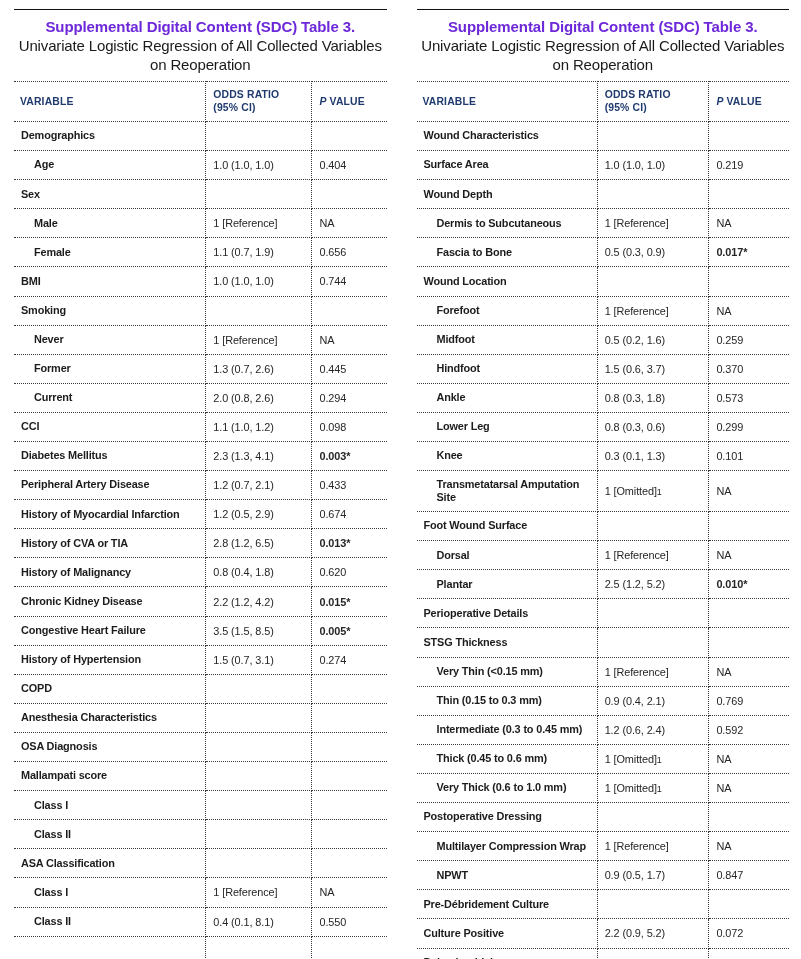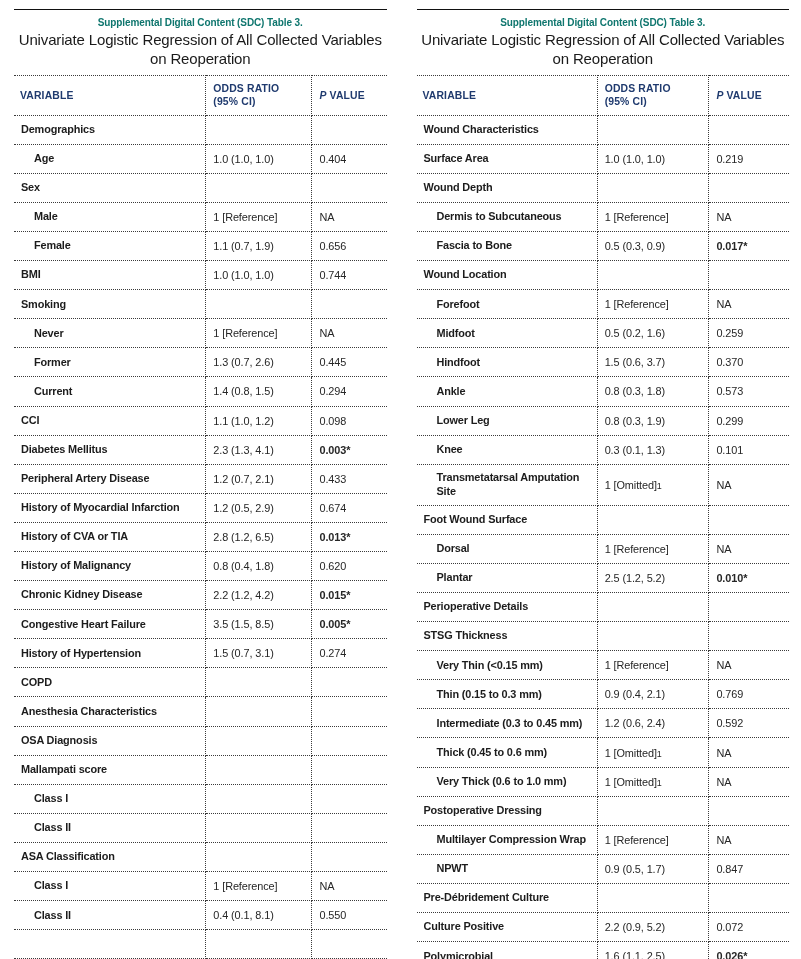--- a/index.html
+++ b/index.html
@@ -22,23 +22,23 @@
   }
   .panel.right { padding-left: 16px; padding-right: 12px; }
 
   
   .top-rule {
     border-top: 1.6px solid #111111;
     width: 100%;
     margin-bottom: 7px;
   }
   .title {
-    font-size: 10px;
+    font-size: 15px;
     font-weight: bold;
-    color: #0f766e;
+    color: #6d28d9;
     text-align: center;
     line-height: 1.28;
     letter-spacing: -0.1px;
   }
   .subtitle {
     font-size: 15px;
     font-weight: normal;
     color: #1a1a1a;
     text-align: center;
     line-height: 1.26;
@@ -230,21 +230,21 @@
             </td>
             <td class="c-p">
               <span class="val">0.445</span>
             </td>
           </tr>
           <tr>
             <td class="c-var ind2">
               <span class="lbl">Current</span>
             </td>
             <td class="c-or">
-              <span class="val">1.4 (0.8, 1.5)</span>
+              <span class="val">2.0 (0.8, 2.6)</span>
             </td>
             <td class="c-p">
               <span class="val">0.294</span>
             </td>
           </tr>
           <tr>
             <td class="c-var ind1">
               <span class="lbl">CCI</span>
             </td>
             <td class="c-or">
@@ -584,21 +584,21 @@
             </td>
             <td class="c-p">
               <span class="val">0.573</span>
             </td>
           </tr>
           <tr>
             <td class="c-var ind2">
               <span class="lbl">Lower Leg</span>
             </td>
             <td class="c-or">
-              <span class="val">0.8 (0.3, 1.9)</span>
+              <span class="val">0.8 (0.3, 0.6)</span>
             </td>
             <td class="c-p">
               <span class="val">0.299</span>
             </td>
           </tr>
           <tr>
             <td class="c-var ind2">
               <span class="lbl">Knee</span>
             </td>
             <td class="c-or">

